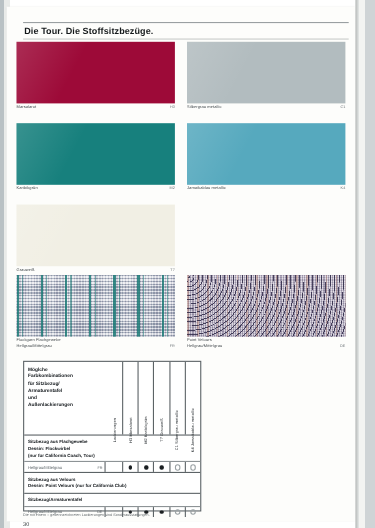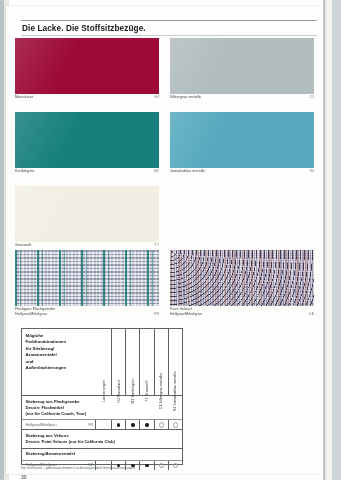--- a/index.html
+++ b/index.html
@@ -163,21 +163,21 @@
     font-size:5px;color:#2a3033;font-weight:normal;
   }
 </style>
 </head>
 <body>
 
 <div class="scan"></div>
 <div class="page">
 
   <div class="toprule"></div>
-  <div class="title">Die Lacke. Die Stoffsitzbezüge.</div>
+  <div class="title">Die Tour. Die Stoffsitzbezüge.</div>
   <div class="titlerule"></div>
 
   <div class="sw" style="left:9px;top:32px;width:144px;height:56px;">
     <div class="chip" id="c0" style="background: rgb(157, 10, 56);">
         <div class="gloss"></div>
       </div>
   </div>
   <div class="swlabel" style="left:9px;top:89px;width:144px;">Marsalarot</div>
   <div class="swcode" style="left:9px;top:89px;width:144px;text-align:right;">H3</div>
 

